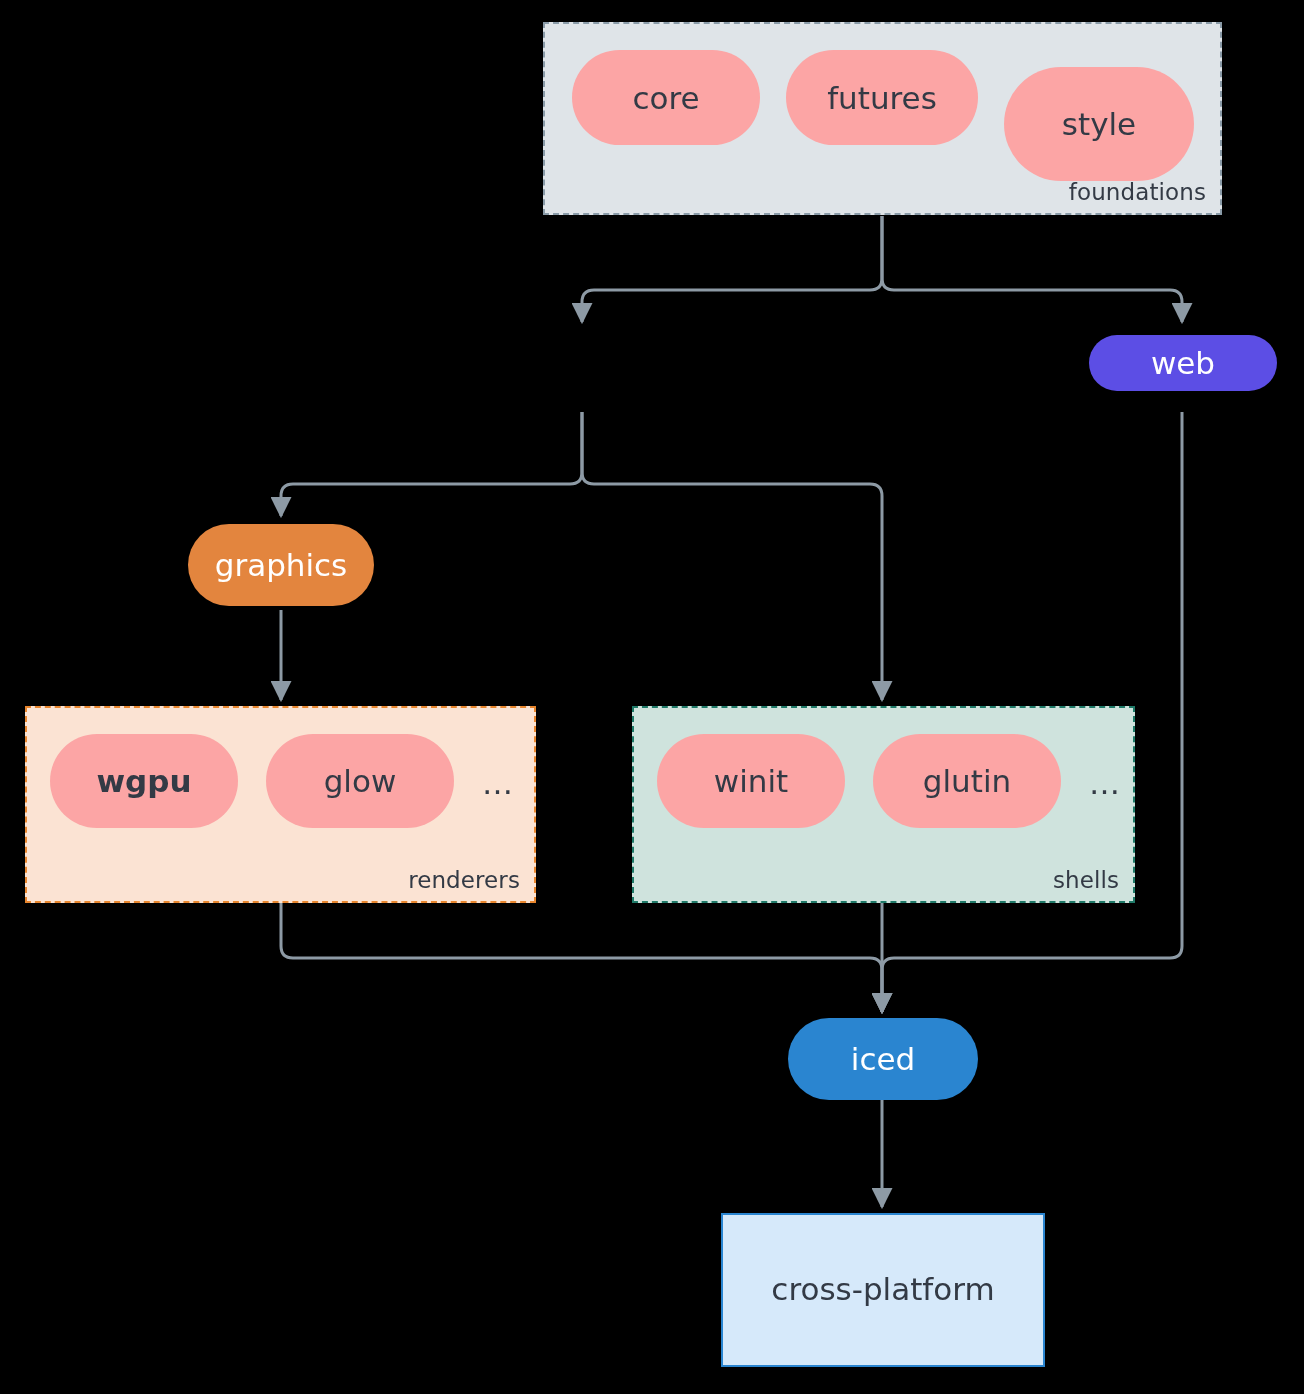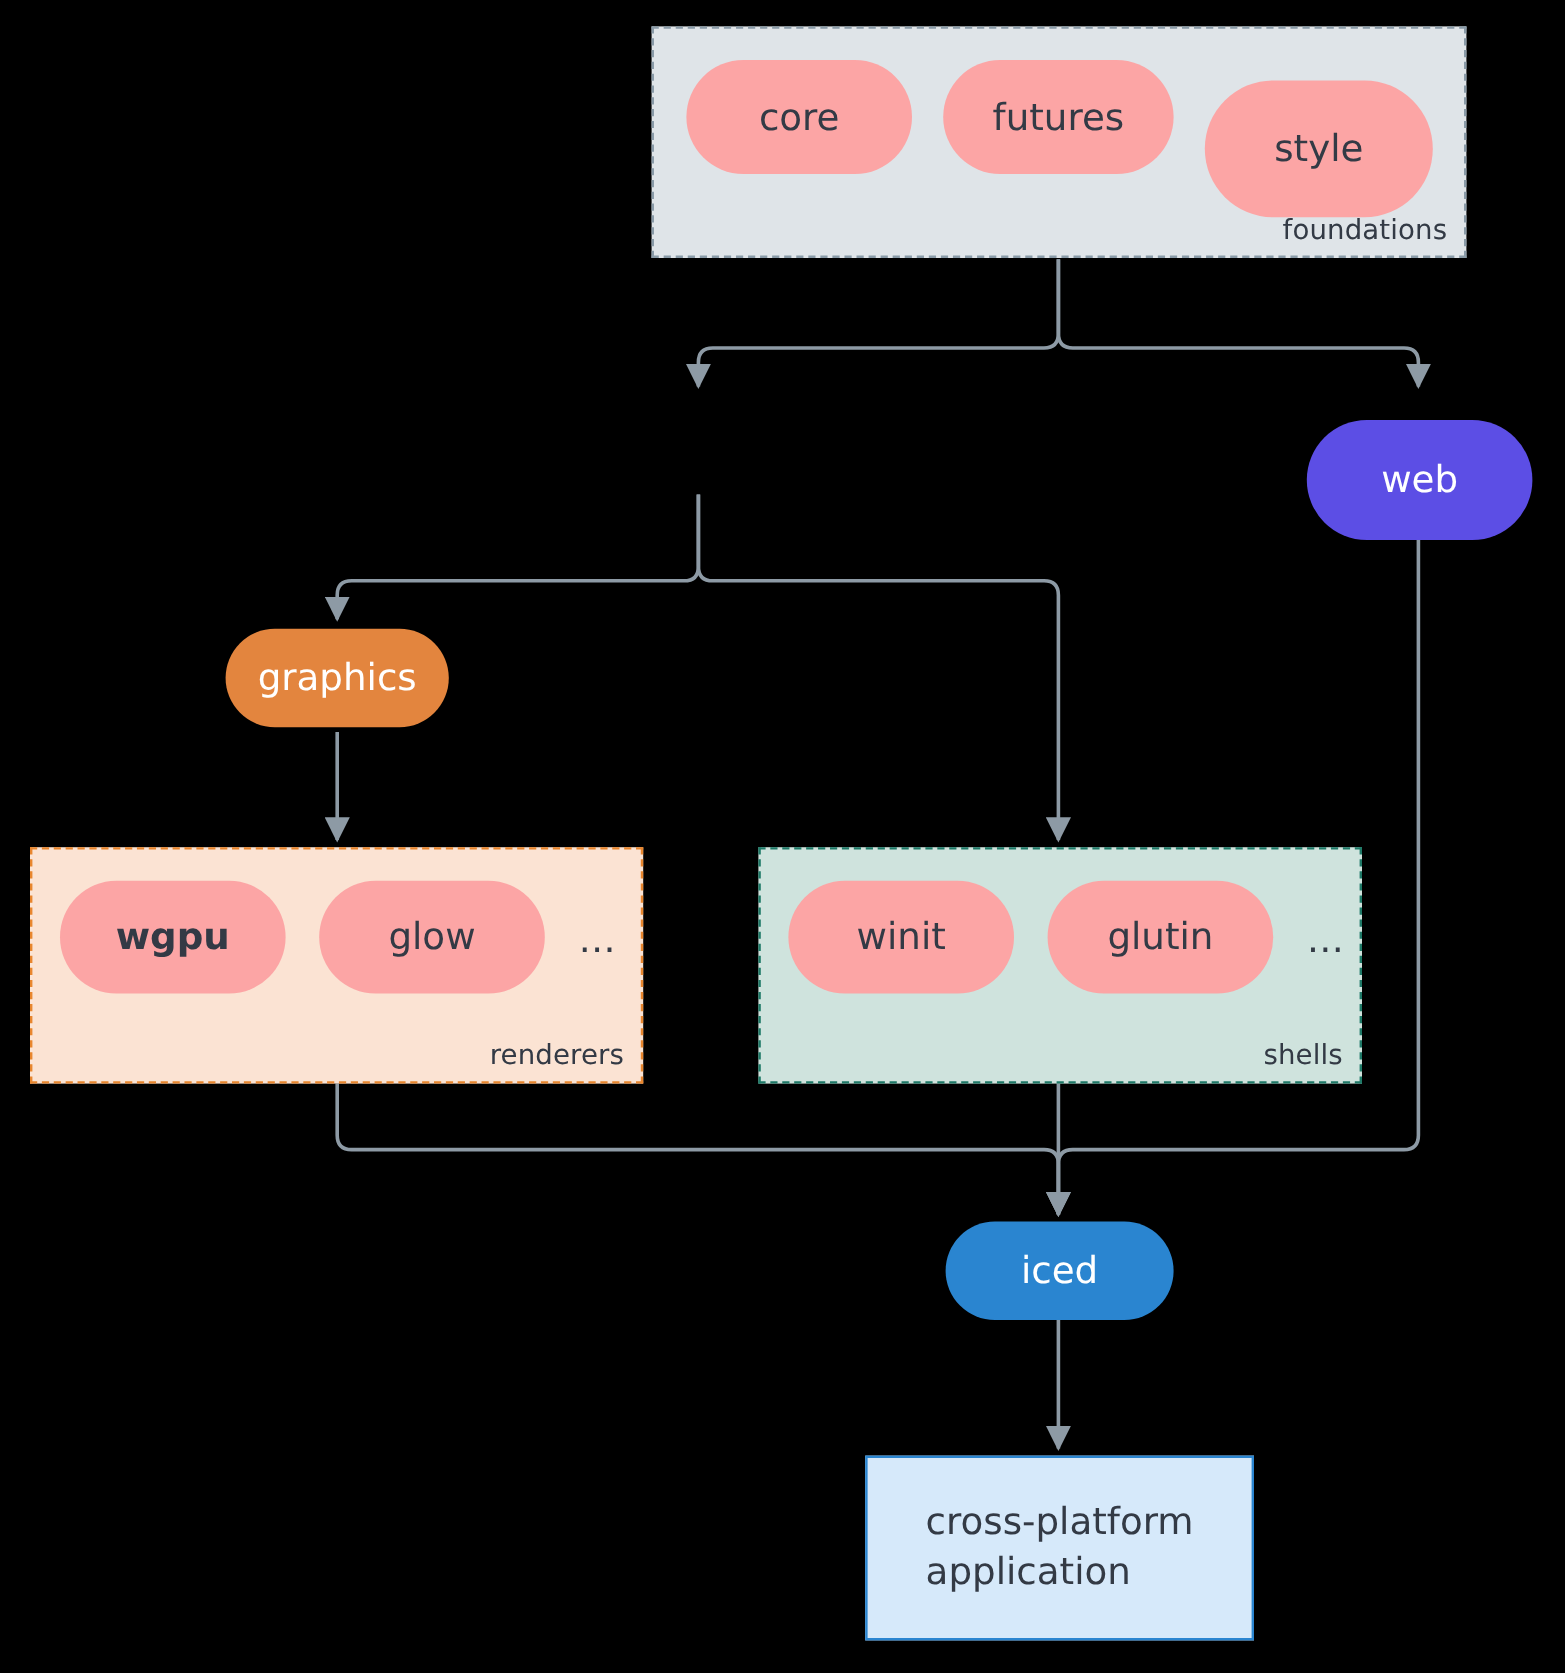--- a/index.html
+++ b/index.html
@@ -116,21 +116,21 @@
   <div class="pill" style="left:572px; top:50px; width:188px; height:95px;">
     <span>core</span>
   </div>
   <div class="pill" style="left:786px; top:50px; width:192px; height:95px;">
     <span>futures</span>
   </div>
   <div class="pill" style="left:1004px; top:67px; width:190px; height:114px;">
     <span>style</span>
   </div>
 
-  <div class="stadium" style="left:1089px; top:350px; width:188px; height:100px; background:#5c4ee5;">
+  <div class="stadium" style="left:1089px; top:335px; width:188px; height:56px; background:#5c4ee5;">
     <span>web</span>
   </div>
 
   <div class="stadium" style="left:188px; top:524px; width:186px; height:82px; background:#e3853e;">
     <span>graphics</span>
   </div>
 
   <div class="cluster" style="left:25px; top:706px; width:511px; height:197px; background:#fbe3d3; border-color:#e8862e;">
     <div class="cluster-label">renderers</div>
   </div>
@@ -153,17 +153,16 @@
   </div>
   <div class="ellipsis" style="left:1089px; top:768px;">…</div>
 
   <div class="stadium" style="left:788px; top:1018px; width:190px; height:82px; background:#2a85d0;">
     <span>iced</span>
   </div>
 
   <div class="rectbox" style="left:721px; top:1213px; width:324px; height:154px;">
     <div>
       <span>cross-platform</span>
-      <span>application</span>
     </div>
   </div>
 
 </div>
 
 </body></html>

